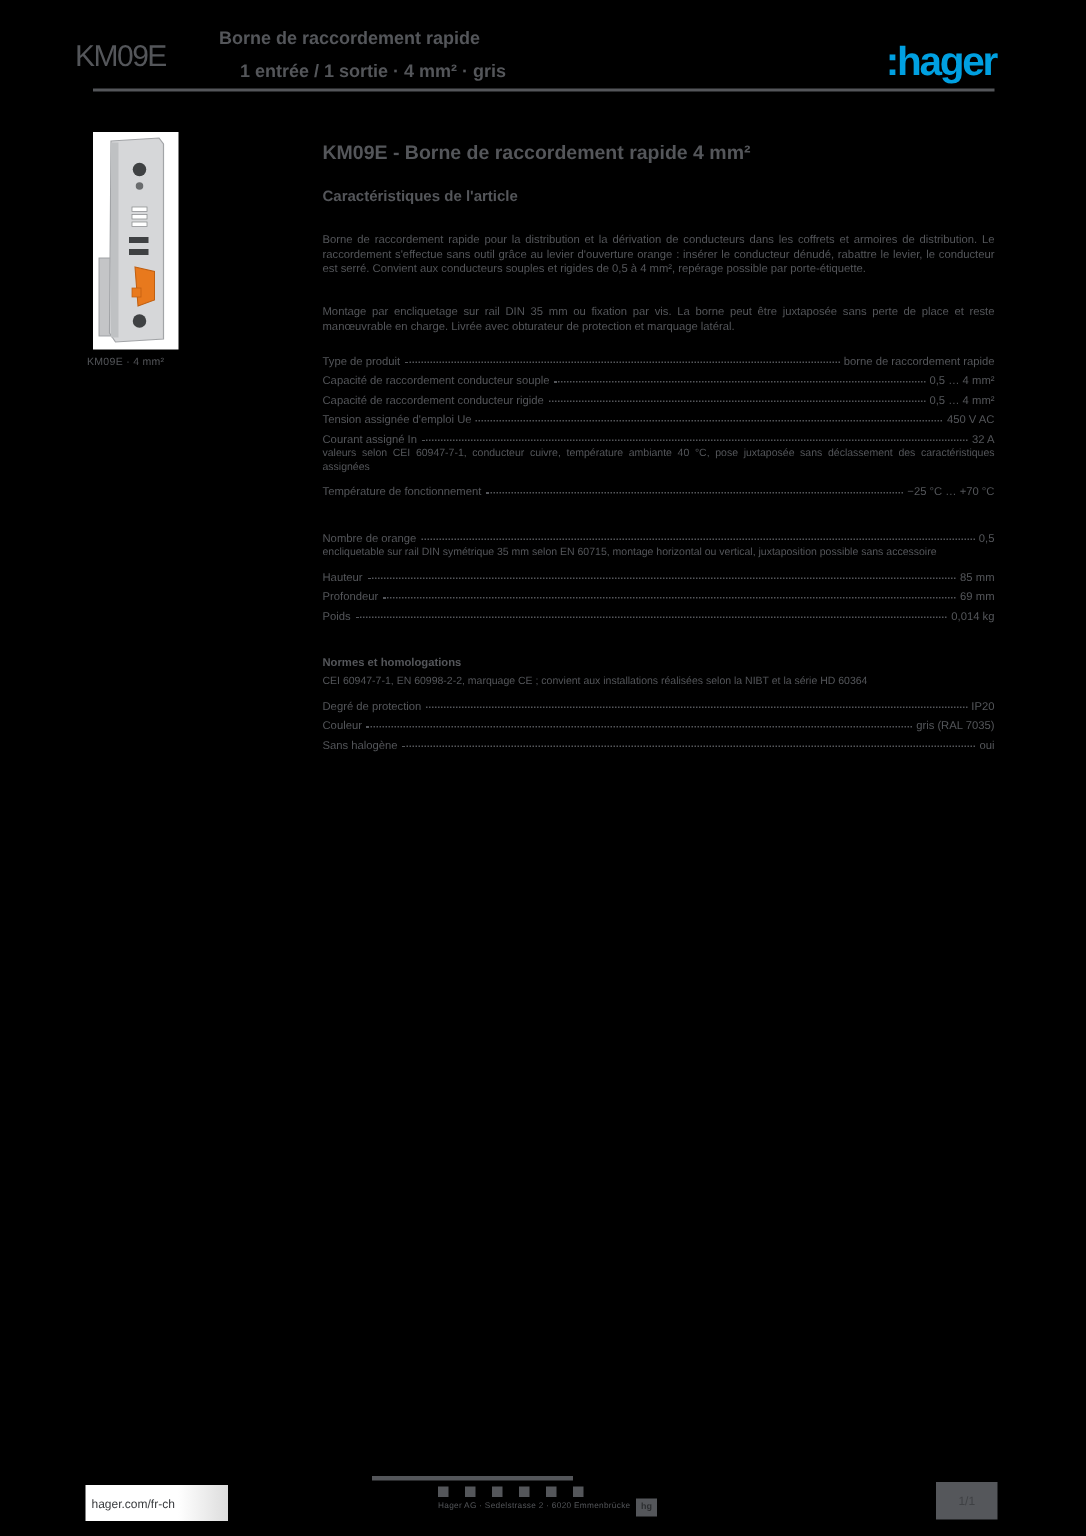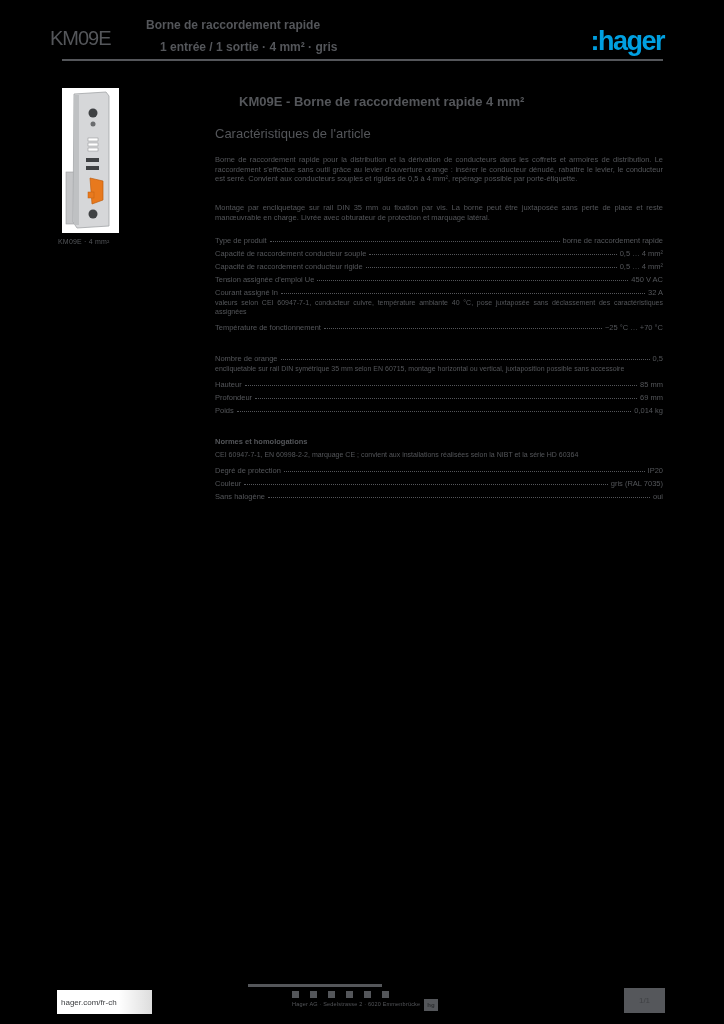--- a/index.html
+++ b/index.html
@@ -16,22 +16,22 @@
   #logo{left:586px;top:26px;width:78px;text-align:right;font-size:27px;font-weight:800;
         color:#00a0e1;letter-spacing:-1.5px;line-height:30px;}
   #hdr-rule{left:62px;top:59px;width:601px;height:2px;background:#54565a;}
 
   
   #photo-box{left:62px;top:88px;width:57px;height:145px;background:#fff;}
   #photo-caption{left:58px;top:238px;font-size:7px;letter-spacing:0.2px;}
 
   
   .maincol{left:215px;width:448px;}
-  #main-title{top:94px;font-size:13px;font-weight:700;margin-left:24px;}
-  #main-subtitle{top:126px;font-size:13px;font-weight:400;}
+  #main-title{top:94px;font-size:13px;font-weight:700;}
+  #main-subtitle{top:126px;font-size:10px;font-weight:700;}
   .para{font-size:7.5px;line-height:9.5px;text-align:justify;}
   #para1{top:155px;}
   #para2{top:203px;}
 
   .sec{display:block;}
   #sec-a{top:232px;}
   #sec-b{top:350px;}
   #sec-c{top:437px;}
   .row{display:flex;align-items:flex-end;width:448px;height:13px;font-size:7.5px;line-height:9px;}
   .row .lbl{white-space:nowrap;}

